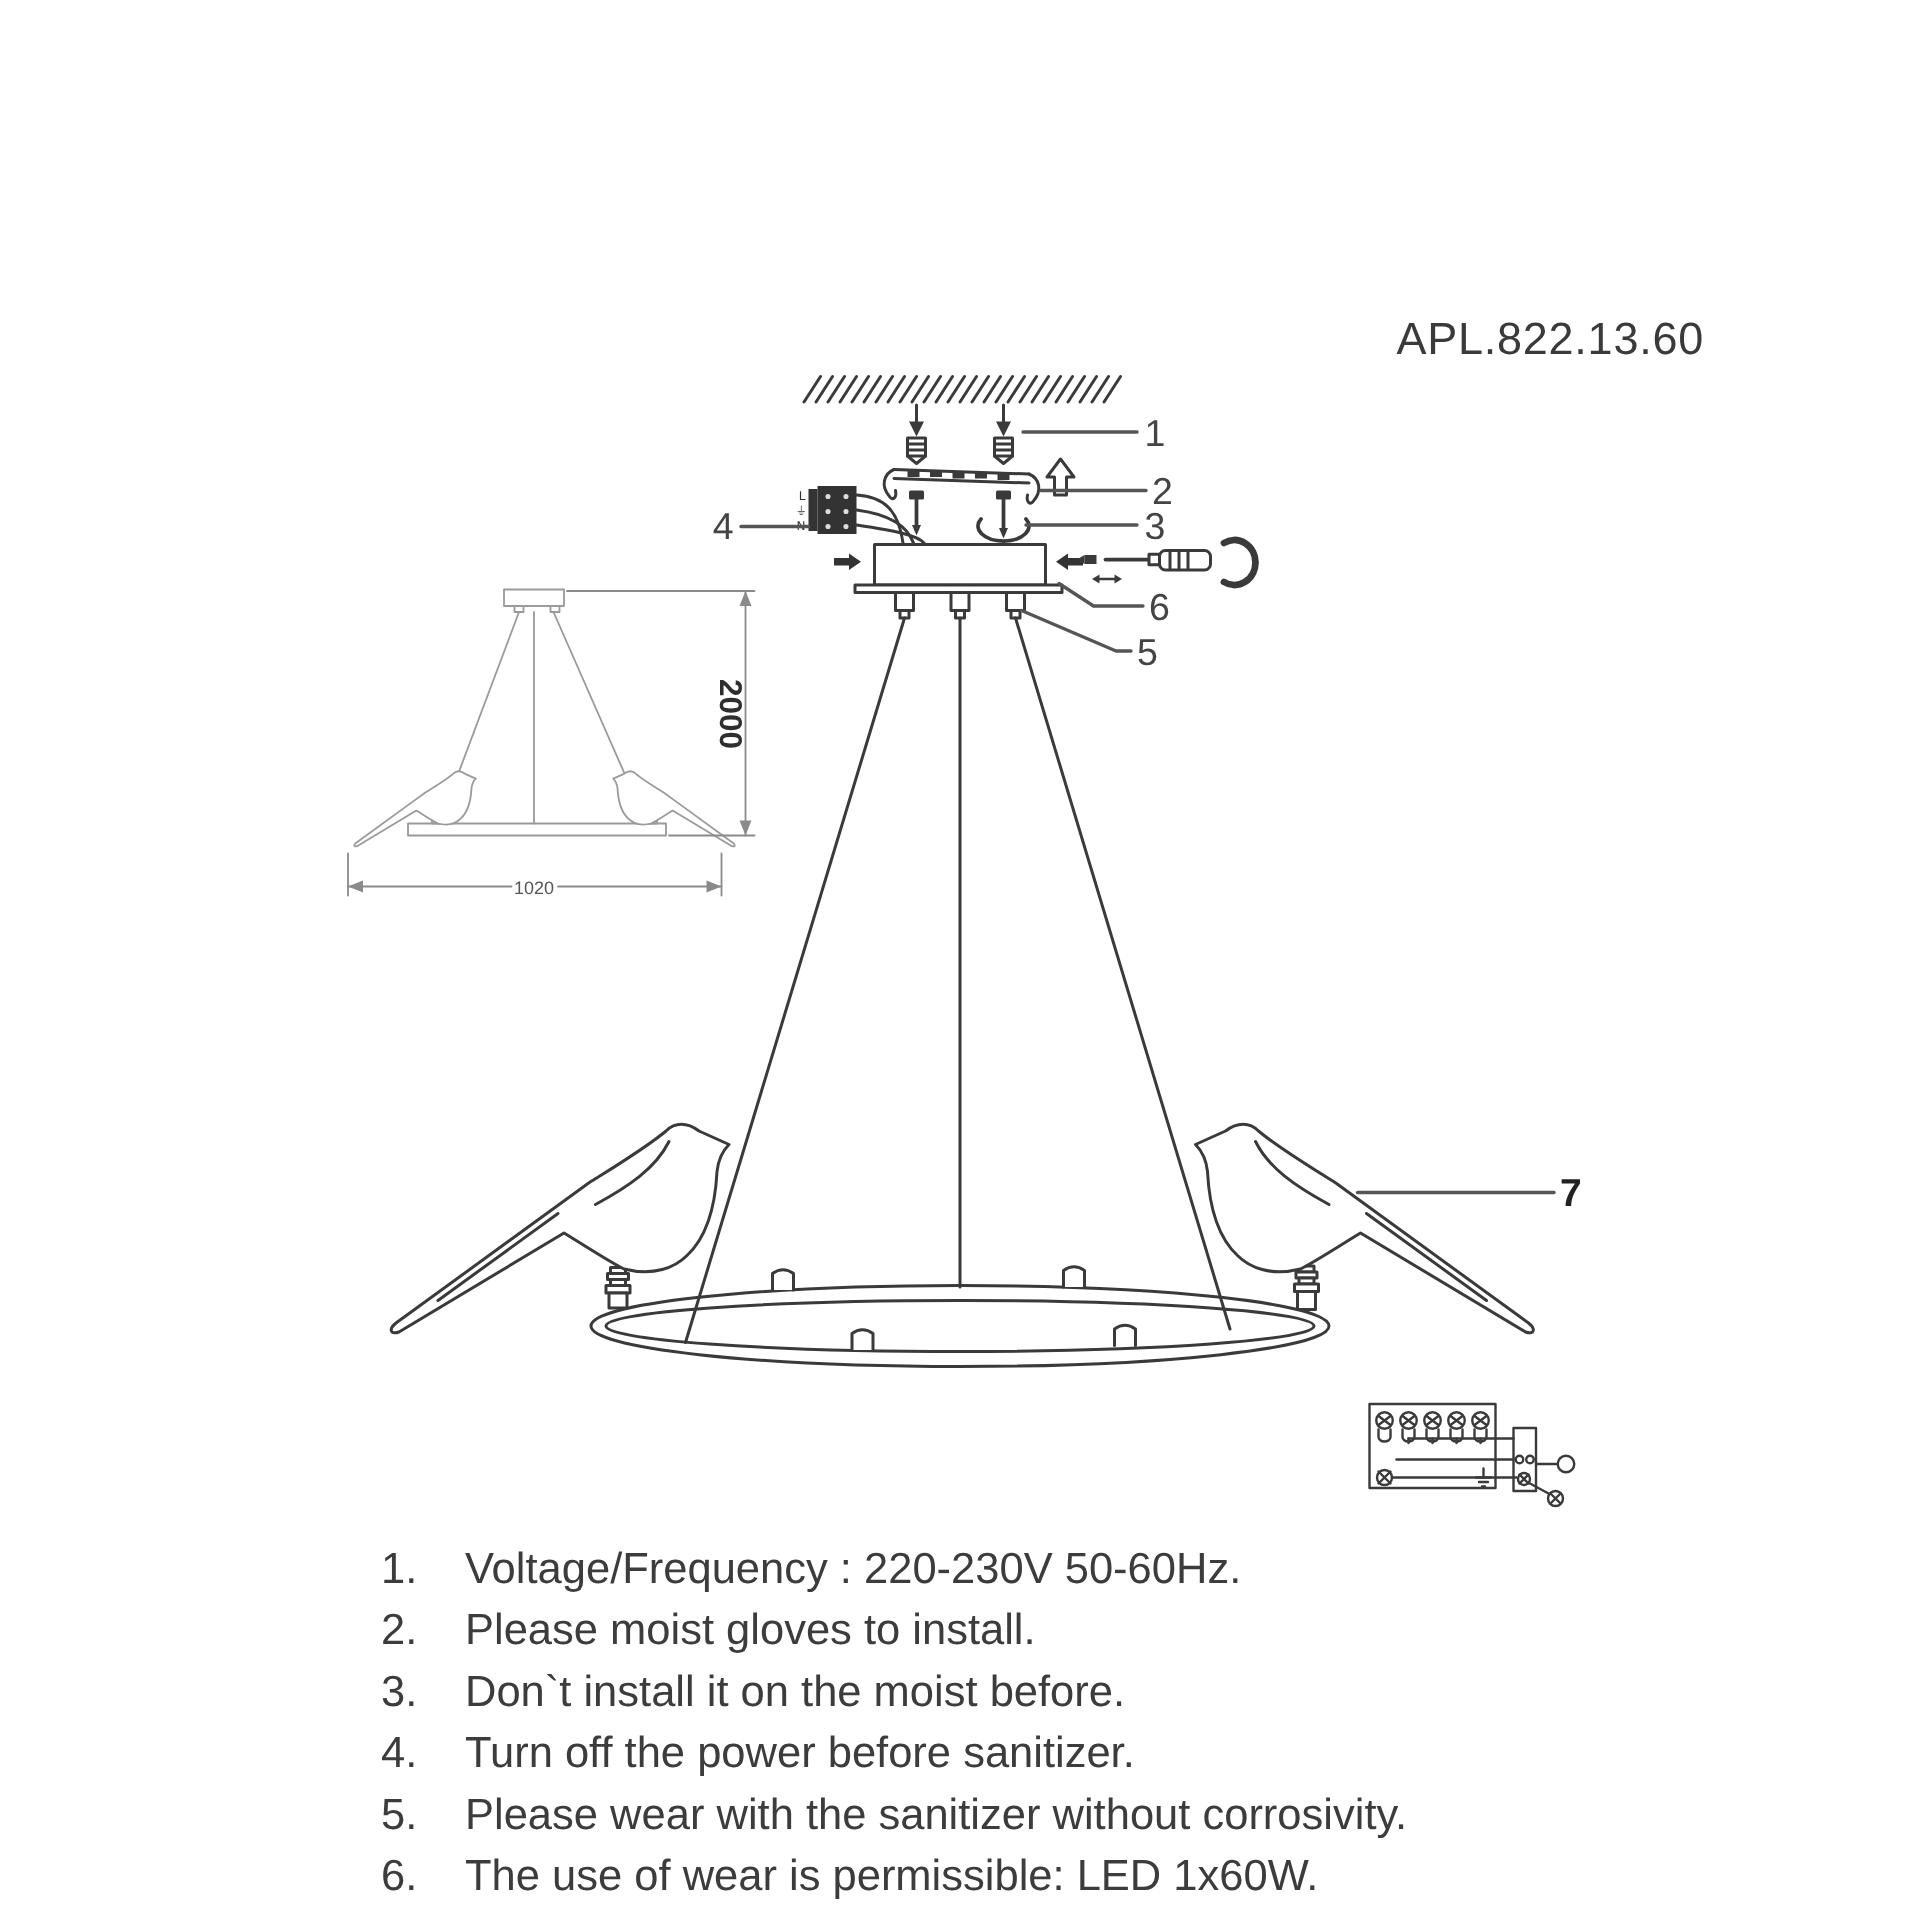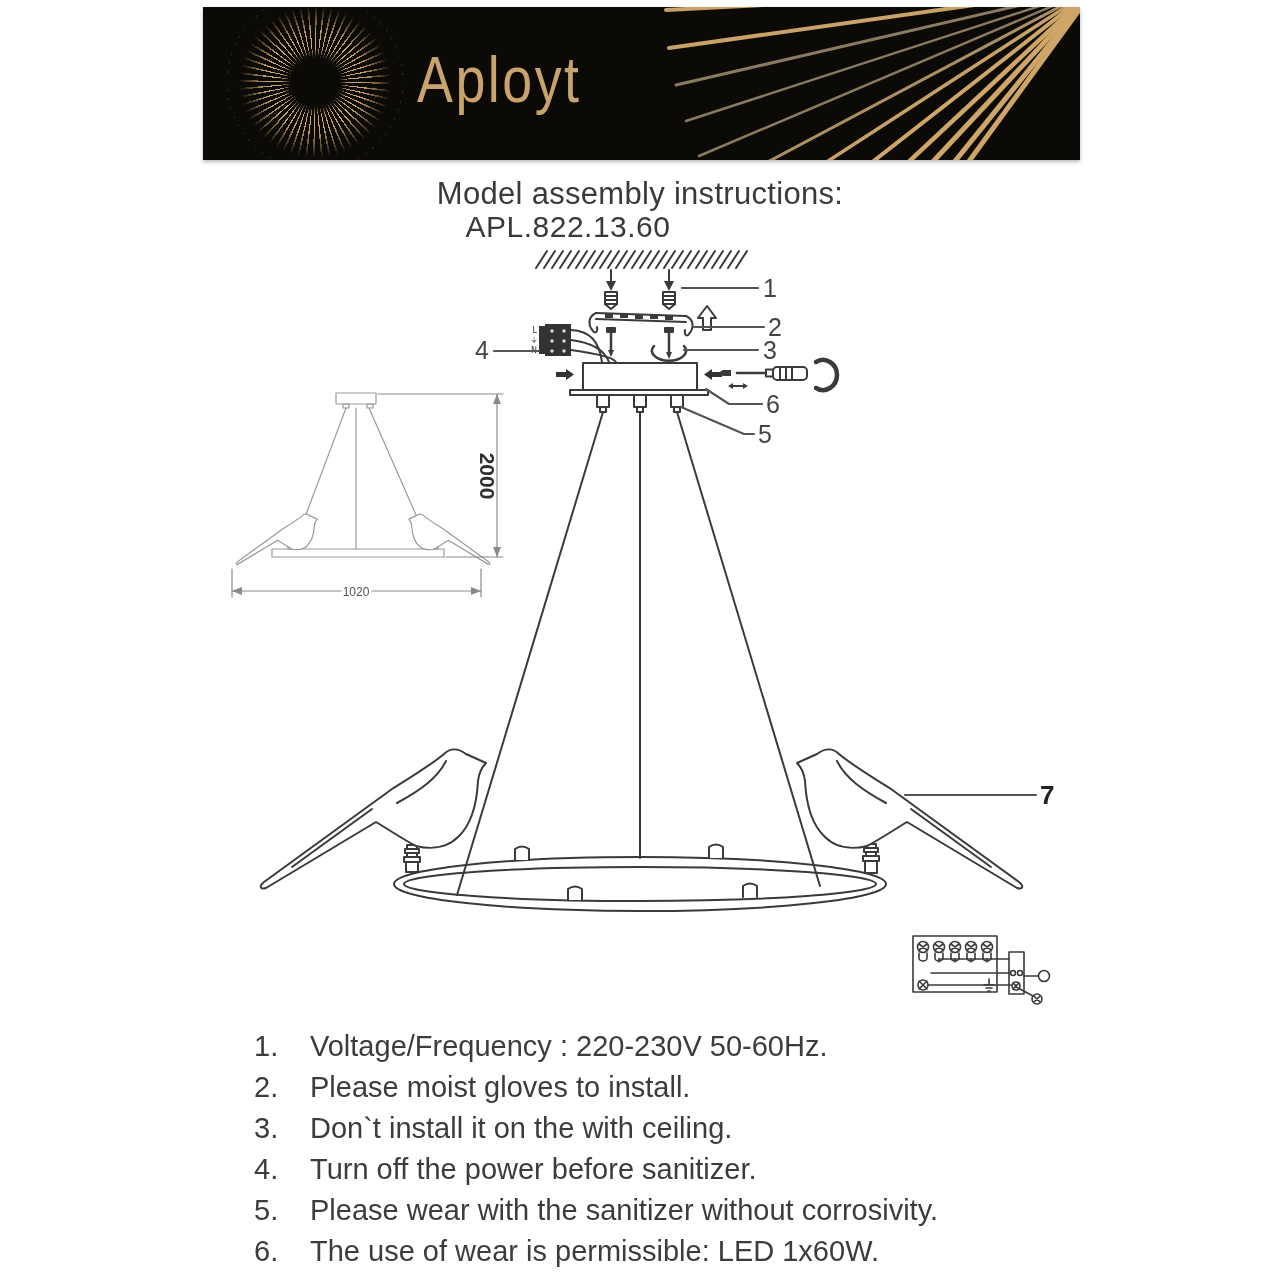--- a/index.html
+++ b/index.html
@@ -13,59 +13,38 @@
           background:repeating-conic-gradient(rgba(216,172,106,.95) 0deg 1.5deg, rgba(12,10,8,0) 1.5deg 6deg);}
   .starburst::after{content:"";position:absolute;inset:0;border-radius:50%;
           background:radial-gradient(circle, #0b0a07 0 24px, rgba(11,10,7,0) 34px, rgba(11,10,7,0) 48px, #0b0a07 76px, #0b0a07 100%);}
   .brand{position:absolute;left:214px;top:36px;font-size:64px;font-weight:400;color:#c9a36c;
          letter-spacing:3px;transform:scaleX(.84);transform-origin:left top;}
   .rays{position:absolute;inset:0;}
 
   
   .title1{position:absolute;left:0;width:1280px;top:176px;text-align:center;font-size:31px;
           color:#3a3a3a;letter-spacing:.3px;}
-  .title2{position:absolute;left:0;width:1136px;top:210px;text-align:center;font-size:30px;
+  .title2{position:absolute;left:0;width:1136px;top:210px;text-align:right;font-size:30px;
           color:#3a3a3a;letter-spacing:.5px;}
 
   
   .diagram{position:absolute;left:200px;top:245px;}
 
   
   .list{position:absolute;left:254px;top:1026px;width:810px;}
   .row{display:flex;line-height:41px;font-size:29px;color:#3c3c3c;}
   .row .num{width:56px;flex:0 0 56px;}
   .row .txt{flex:1;}
 </style>
 </head>
 <body>
 
 <div class="page">
 
-  <div class="header">
-    <div class="starburst"></div>
-    <div class="brand">Aployt</div>
-    <svg class="rays" width="877" height="153" viewBox="206 7 877 153">
-      <g stroke-linecap="round" fill="none">
-        <line x1="1098" y1="-12" x2="669" y2="10" stroke="#c9a268" stroke-width="4"></line>
-        <line x1="1098" y1="-12" x2="672" y2="48" stroke="#c9a268" stroke-width="4"></line>
-        <line x1="1098" y1="-12" x2="679" y2="85" stroke="#8a7a60" stroke-width="3"></line>
-        <line x1="1098" y1="-12" x2="689" y2="121" stroke="#8a7a60" stroke-width="2.5"></line>
-        <line x1="1098" y1="-12" x2="702" y2="156" stroke="#8a7a60" stroke-width="2.5"></line>
-        <line x1="1098" y1="-12" x2="718" y2="190" stroke="#a98f63" stroke-width="3"></line>
-        <line x1="1098" y1="-12" x2="737" y2="222" stroke="#c7a066" stroke-width="3.5"></line>
-        <line x1="1098" y1="-12" x2="759" y2="253" stroke="#cfa568" stroke-width="4"></line>
-        <line x1="1098" y1="-12" x2="784" y2="281" stroke="#cfa568" stroke-width="4.5"></line>
-        <line x1="1098" y1="-12" x2="805" y2="302" stroke="#cfa568" stroke-width="5"></line>
-        <line x1="1098" y1="-12" x2="828" y2="322" stroke="#cfa568" stroke-width="5"></line>
-        <line x1="1098" y1="-12" x2="845" y2="336" stroke="#cfa568" stroke-width="5"></line>
-      </g>
-    </svg>
-  </div>
-
-  <div class="title1">Model assembly instructions:</div>
+
   <div class="title2">APL.822.13.60</div>
 
   <svg class="diagram" width="880" height="790" viewBox="200 245 880 790" fill="none" stroke-linecap="round" stroke-linejoin="round">
 
     <g stroke="#3a3a3a" stroke-width="2">
       <path d="M536,268l11,-17 M544,268l11,-17 M552,268l11,-17 M560,268l11,-17 M568,268l11,-17 M576,268l11,-17 M584,268l11,-17 M592,268l11,-17 M600,268l11,-17 M608,268l11,-17 M616,268l11,-17 M624,268l11,-17 M632,268l11,-17 M640,268l11,-17 M648,268l11,-17 M656,268l11,-17 M664,268l11,-17 M672,268l11,-17 M680,268l11,-17 M688,268l11,-17 M696,268l11,-17 M704,268l11,-17 M712,268l11,-17 M720,268l11,-17 M728,268l11,-17 M736,268l11,-17"></path>
     </g>
 
     <g stroke="#3a3a3a" stroke-width="2">
       <line x1="611" y1="270" x2="611" y2="283"></line>
@@ -298,21 +277,21 @@
     <div class="row">
       <span class="num">1.</span>
       <span class="txt">Voltage/Frequency : 220-230V 50-60Hz.</span>
     </div>
     <div class="row">
       <span class="num">2.</span>
       <span class="txt">Please moist gloves to install.</span>
     </div>
     <div class="row">
       <span class="num">3.</span>
-      <span class="txt">Don`t install it on the with ceiling.</span>
+      <span class="txt">Don`t install it on the moist before.</span>
     </div>
     <div class="row">
       <span class="num">4.</span>
       <span class="txt">Turn off the power before sanitizer.</span>
     </div>
     <div class="row">
       <span class="num">5.</span>
       <span class="txt">Please wear with the sanitizer without corrosivity.</span>
     </div>
     <div class="row">

